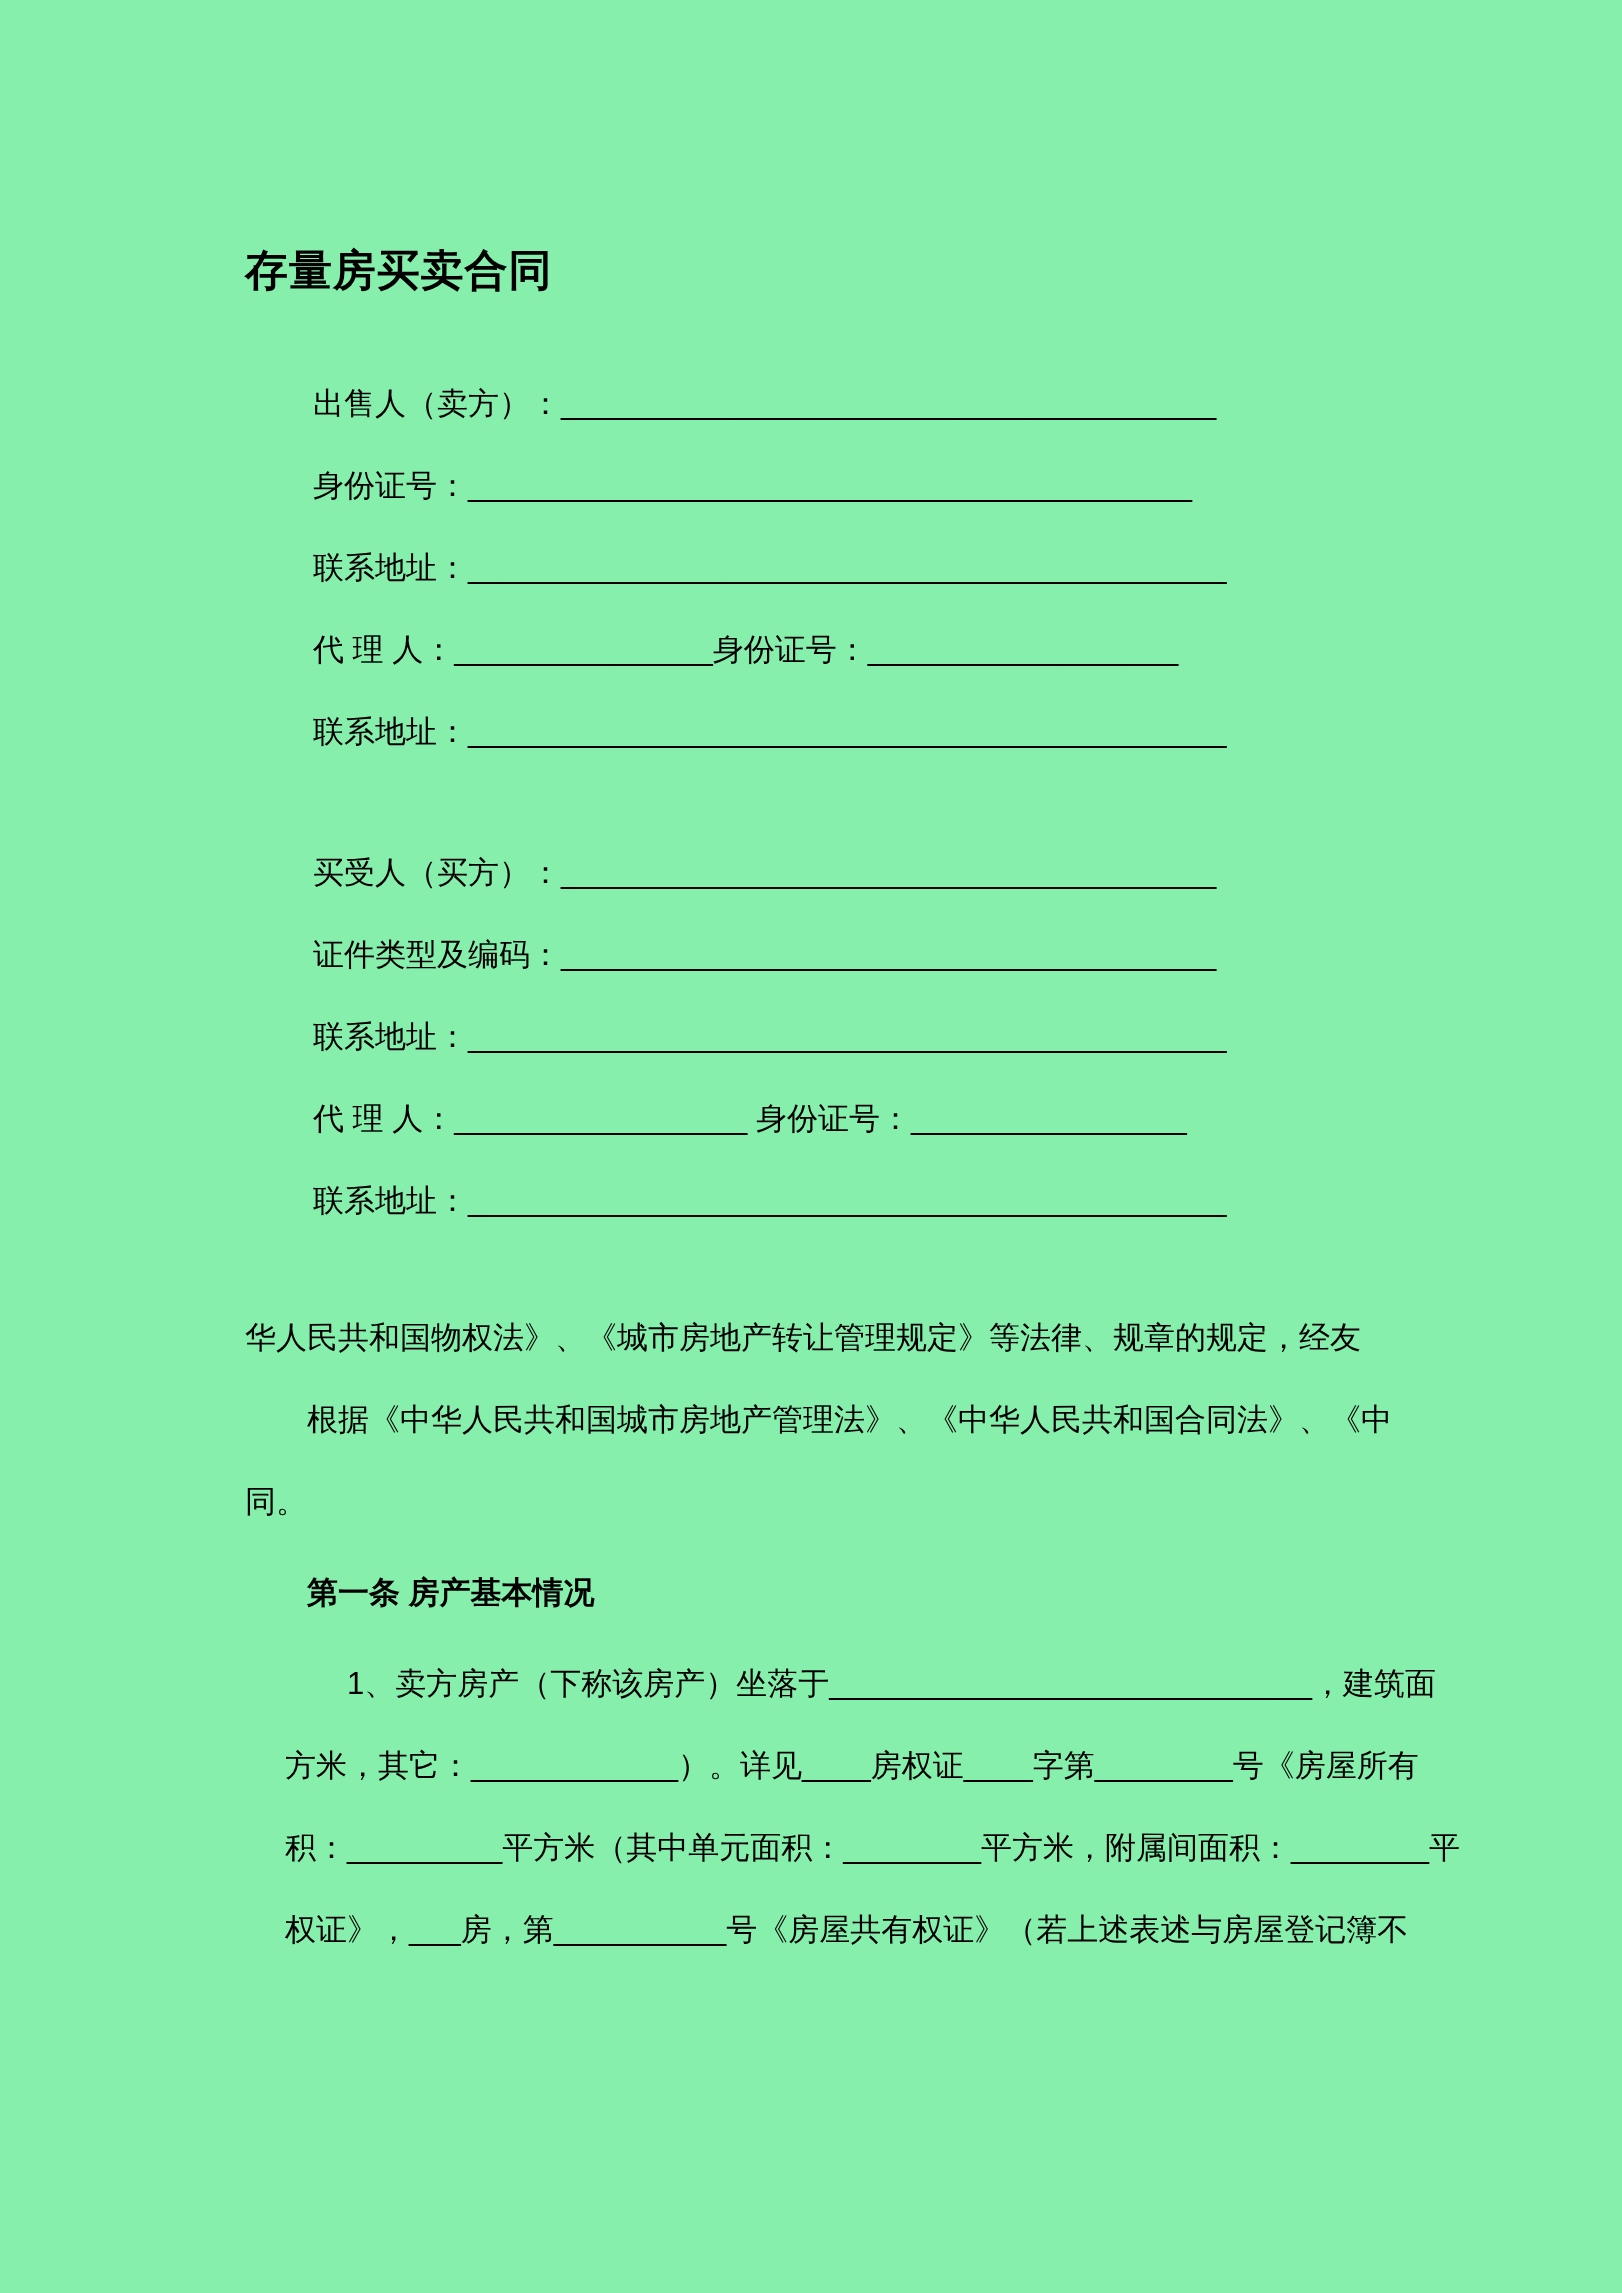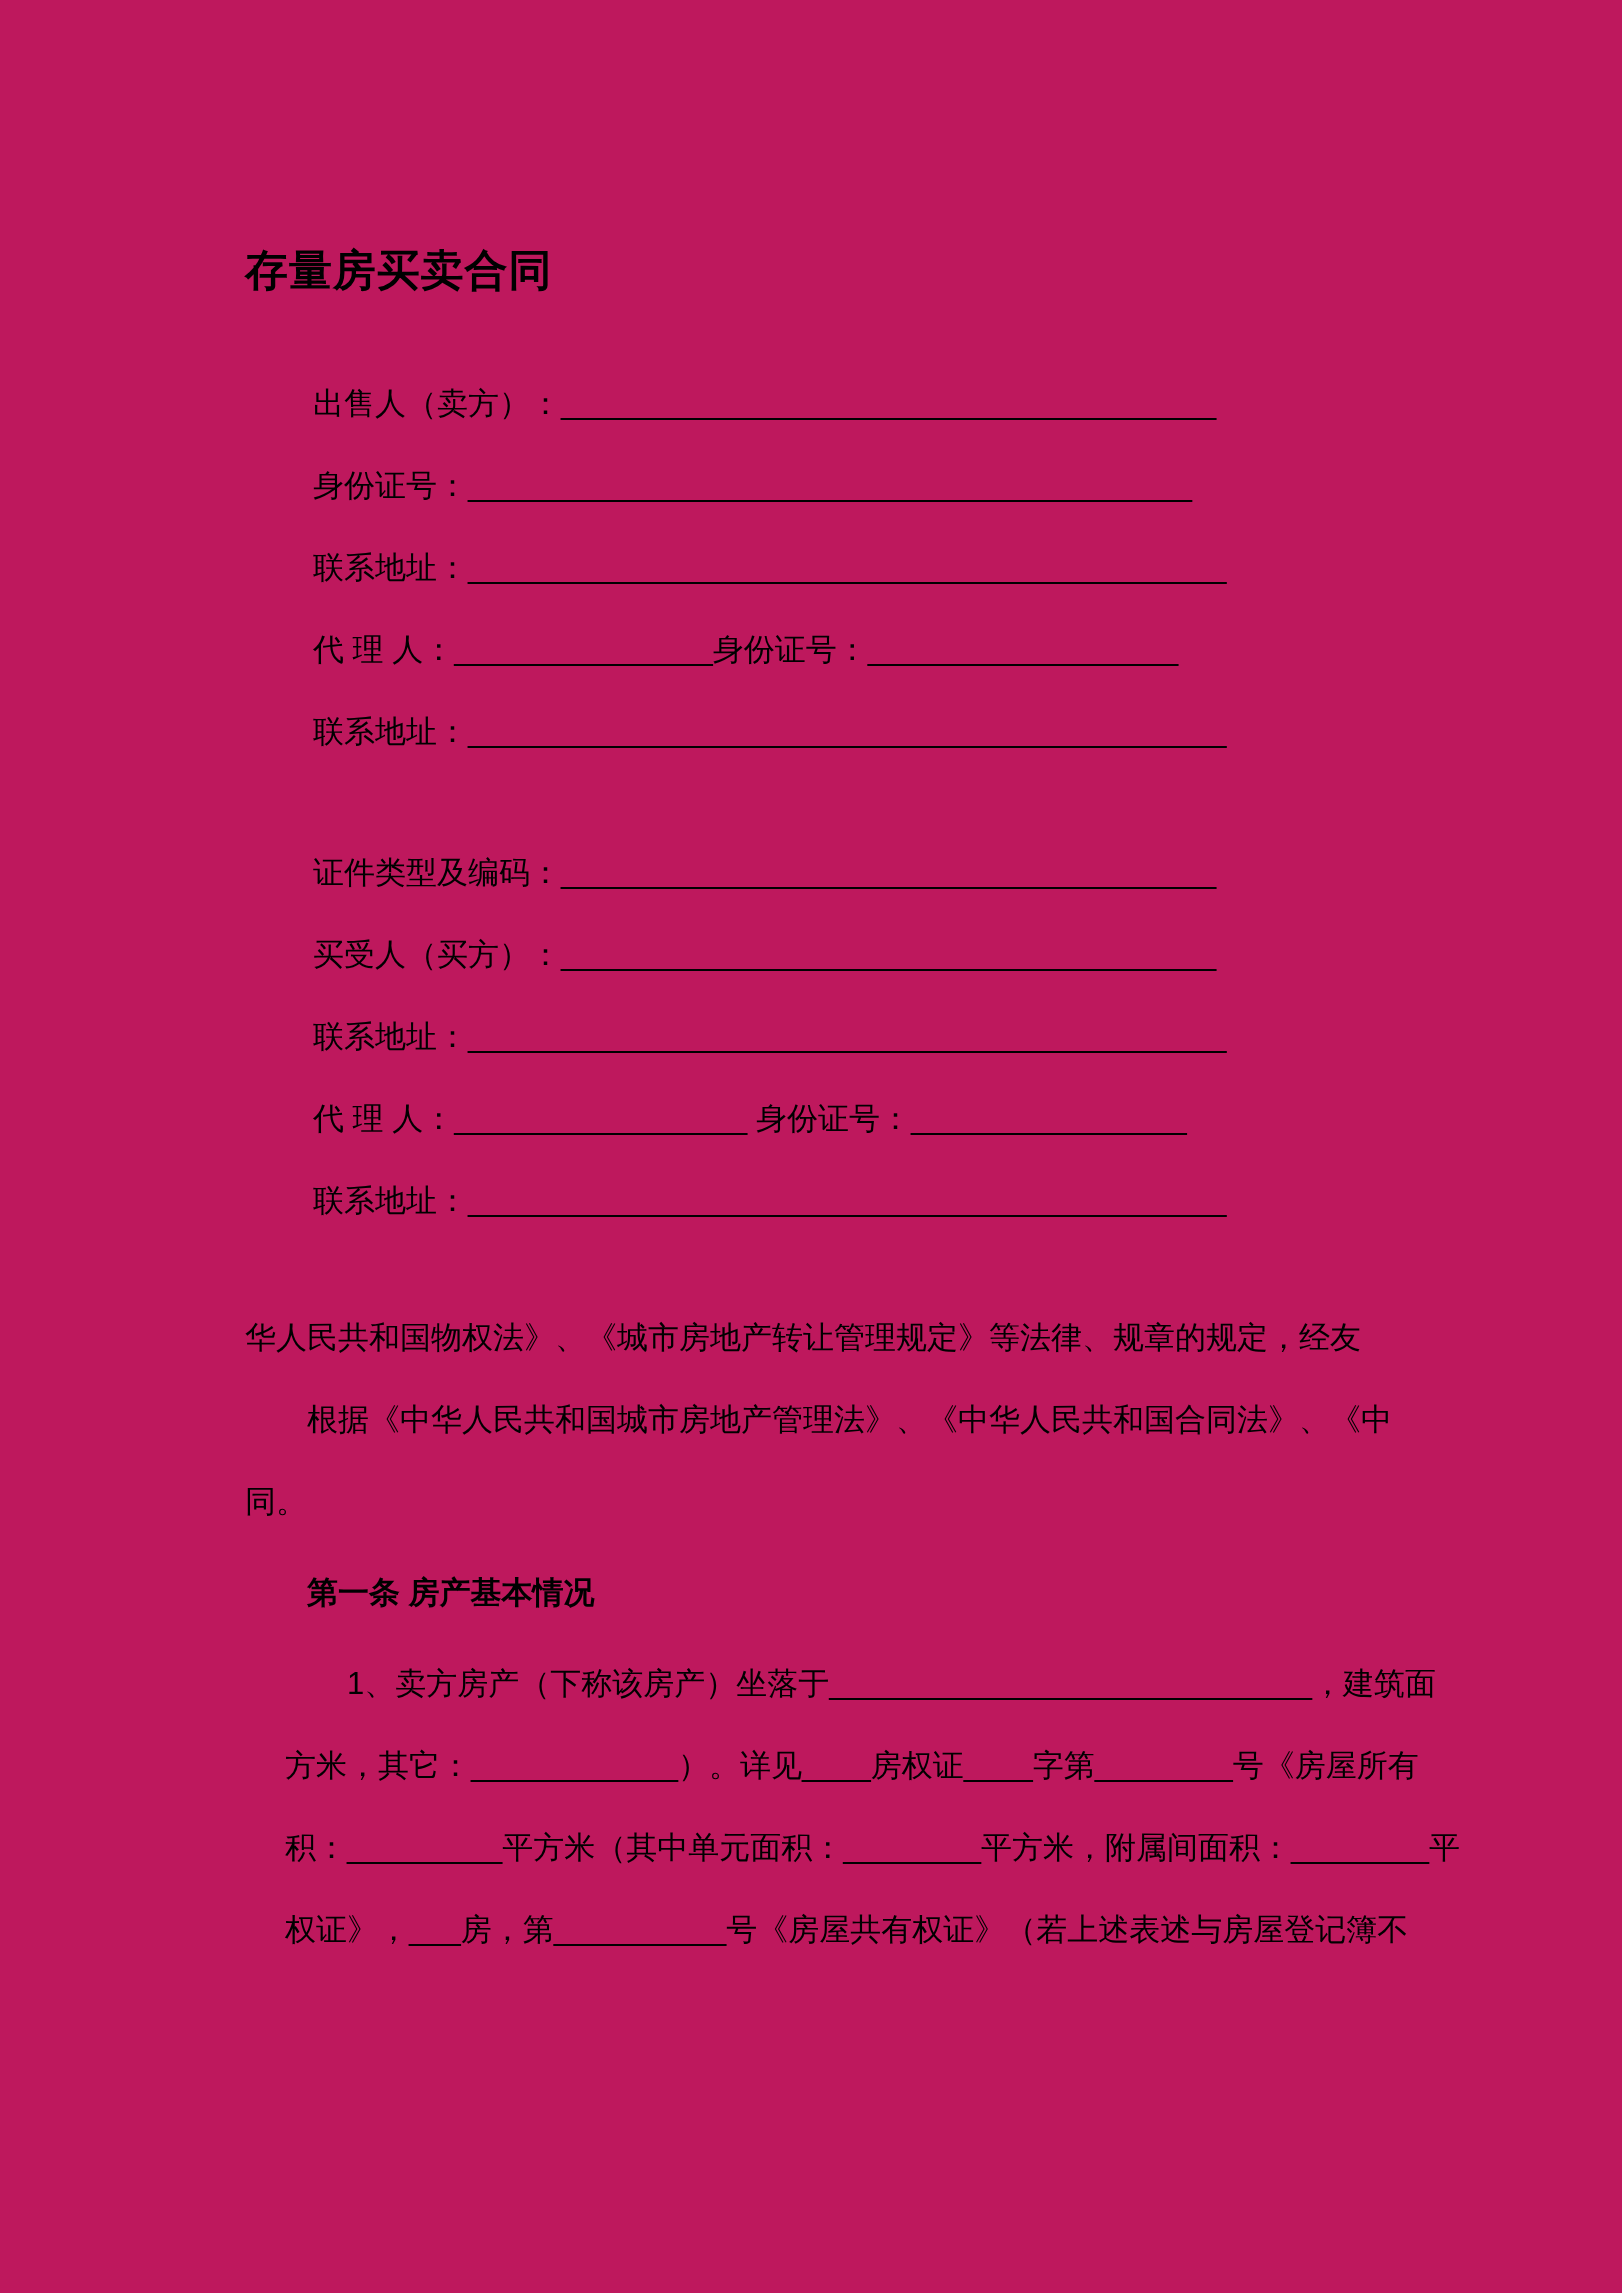--- a/index.html
+++ b/index.html
@@ -4,21 +4,21 @@
 <style>
   html, body {
     margin: 0;
     padding: 0;
     background: #ffffff;
   }
   .page {
     position: relative;
     width: 1623px;
     height: 2294px;
-    background: #be185d;
+    background: #86efac;
     box-sizing: border-box;
     padding: 245px 236px 0 245px;
     font-family: "Liberation Sans", "DejaVu Sans", sans-serif;
     color: #000000;
     overflow: hidden;
   }
   .doc-title {
     font-size: 43px;
     font-weight: bold;
     line-height: 51px;
@@ -50,22 +50,22 @@
     <div class="line form-line">出售人（卖方）：______________________________________</div>
     <div class="line form-line">身份证号：__________________________________________</div>
     <div class="line form-line">联系地址：____________________________________________</div>
     <div class="line form-line">代 理 人：_______________身份证号：__________________</div>
     <div class="line form-line">联系地址：____________________________________________</div>
   </div>
 
   <div class="spacer-block"></div>
 
   <div>
+    <div class="line form-line">买受人（买方）：______________________________________</div>
     <div class="line form-line">证件类型及编码：______________________________________</div>
-    <div class="line form-line">买受人（买方）：______________________________________</div>
     <div class="line form-line">联系地址：____________________________________________</div>
     <div class="line form-line">代 理 人：_________________ 身份证号：________________</div>
     <div class="line form-line">联系地址：____________________________________________</div>
   </div>
 
   <div class="spacer-para"></div>
 
   <div>
     <div class="line">华人民共和国物权法》、《城市房地产转让管理规定》等法律、规章的规定，经友</div>
     <div class="line indent">根据《中华人民共和国城市房地产管理法》、《中华人民共和国合同法》、《中</div>

